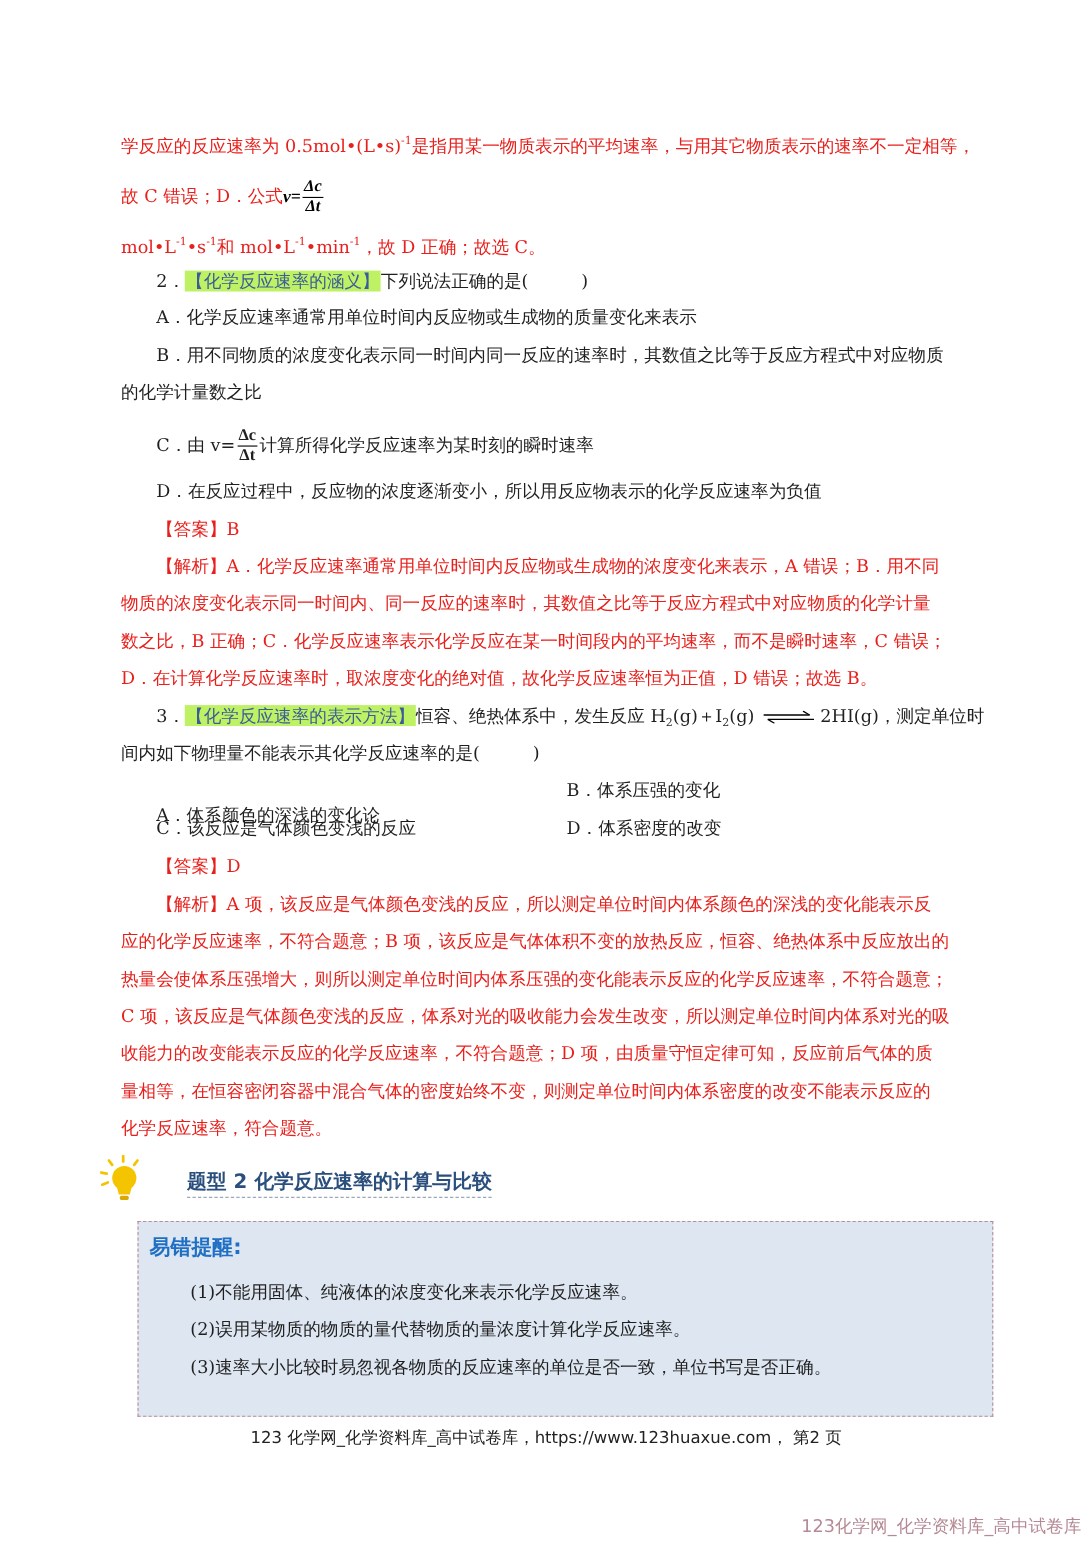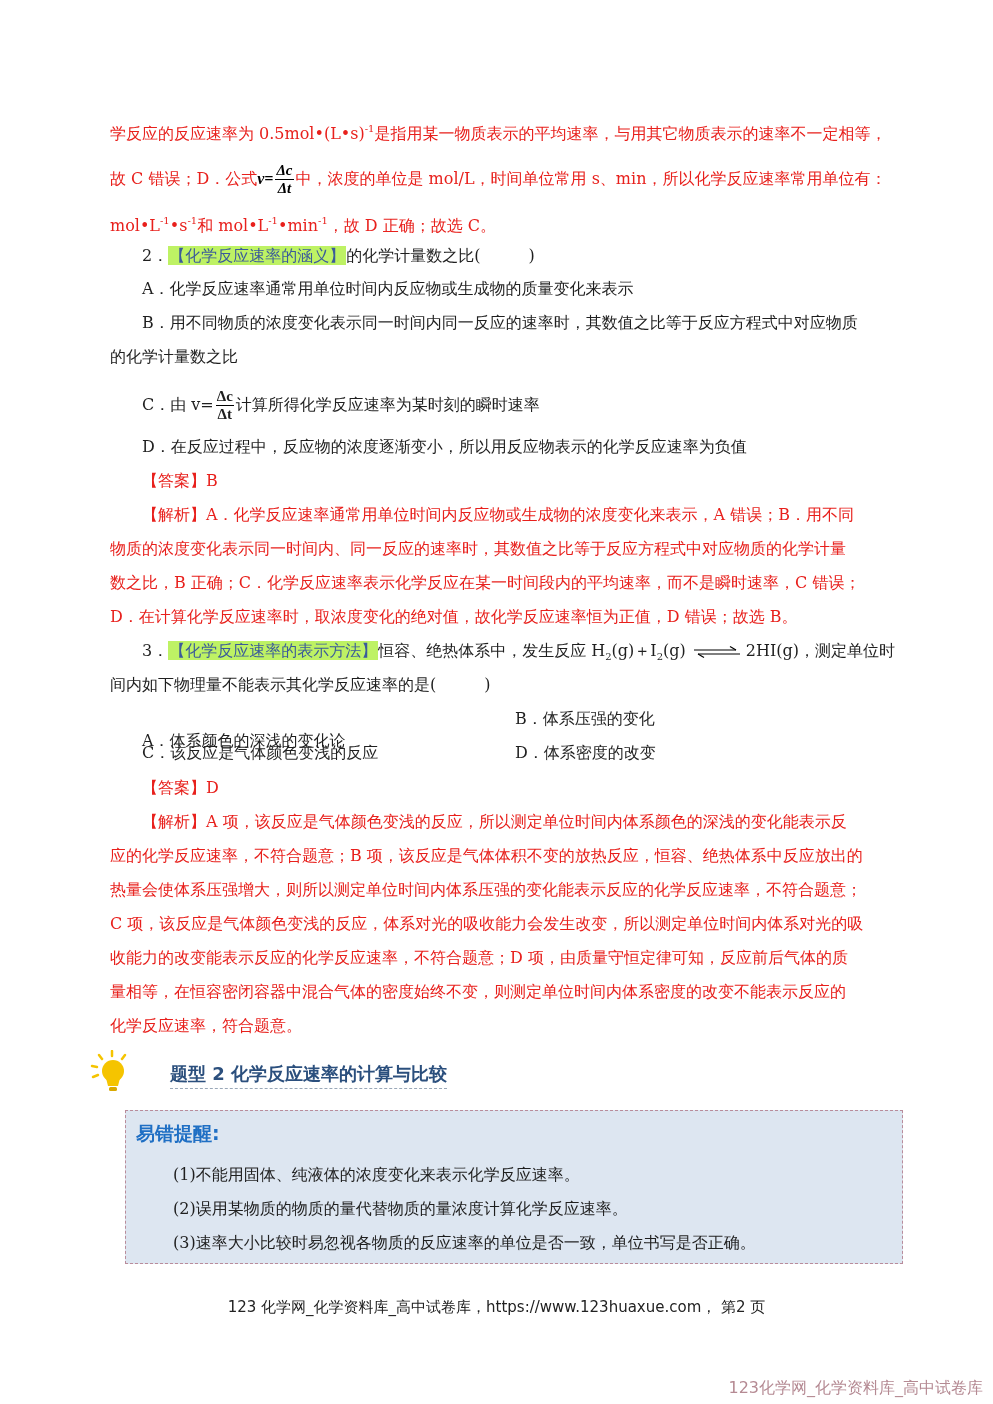--- a/index.html
+++ b/index.html
@@ -23,21 +23,21 @@
   .tag-hl { background: #bef264; color: #3b5b9a; padding: 0 1px; }
   .arrow-eq { display: inline-block; width: 46px; height: 12px; vertical-align: middle; margin: 0 6px 0 8px; }
   .heading {
     position: absolute; left: 90px; top: 1050px; height: 44px;
   }
   .heading-title {
     position: absolute; left: 48px; top: 12px; white-space: nowrap; font-family: "DejaVu Sans", sans-serif;
     font-weight: bold; font-size: 18px; color: #2b4f7d; border-bottom: 1px dashed #9aa8b8; padding-bottom: 2px; margin-left: 32px;
   }
   .tipbox {
-    position: absolute; left: 125px; top: 1110px; width: 778px; height: 154px;
+    position: absolute; left: 125px; top: 1110px; width: 778px; height: 178px;
     background: #dde6f1; border: 1.5px dashed #b98c9b; box-sizing: border-box;
   }
   .tip-title {
     position: absolute; left: 10px; top: 10px; font-family: "DejaVu Sans", sans-serif; font-weight: bold;
     font-size: 19px; color: #1f6fc4;
   }
   .tip-item { position: absolute; left: 47px; font-size: 16px; color: #1f1f1f; white-space: nowrap; }
   .footer {
     position: absolute; top: 1298px; left: 0; width: 993px; text-align: center; font-size: 15px;
     font-family: "DejaVu Sans", sans-serif; color: #222;
@@ -47,28 +47,28 @@
     font-family: "DejaVu Sans", sans-serif;
   }
 </style>
 </head>
 <body>
 
 <div class="line red" style="left:90px; top:117px;">
   <span>学反应的反应速率为 0.5mol•(L•s)</span><span class="sup">-1</span><span>是指用某一物质表示的平均速率，与用其它物质表示的速率不一定相等，</span>
 </div>
 <div class="line red" style="left:90px; top:162px;">
-  <span>故 C 错误；D．公式</span><span class="v-ital">v=</span><span class="frac ital" style="color:#000;"><span class="top">Δc</span><span class="bot">Δt</span></span><span>中，浓度的单位是 mol/L，时间单位常用 s、min，所以化学反应速率常用单位有：</span>
+  <span>故 C 错误；D．公式</span><span class="v-ital">v=</span><span class="frac ital" style="color:#000;"><span class="top">Δc</span><span class="bot">Δt</span></span>
 </div>
 <div class="line red" style="left:90px; top:209px;">
   <span>mol•L</span><span class="sup">-1</span><span>•s</span><span class="sup">-1</span><span>和 mol•L</span><span class="sup">-1</span><span>•min</span><span class="sup">-1</span><span>，故 D 正确；故选 C。</span>
 </div>
 
 <div class="line black" style="left:122px; top:244px;">
-  <span>2．</span><span class="tag-hl">【化学反应速率的涵义】</span><span>的化学计量数之比(　　　)</span>
+  <span>2．</span><span class="tag-hl">【化学反应速率的涵义】</span><span>下列说法正确的是(　　　)</span>
 </div>
 <div class="line black" style="left:122px; top:277px;">A．化学反应速率通常用单位时间内反应物或生成物的质量变化来表示</div>
 <div class="line black" style="left:122px; top:311px;">B．用不同物质的浓度变化表示同一时间内同一反应的速率时，其数值之比等于反应方程式中对应物质</div>
 <div class="line black" style="left:90px; top:345px;">的化学计量数之比</div>
 <div class="line black" style="left:122px; top:388px;">
   <span>C．由 v=</span><span class="frac"><span class="top">Δc</span><span class="bot">Δt</span></span><span>计算所得化学反应速率为某时刻的瞬时速率</span>
 </div>
 <div class="line black" style="left:122px; top:435px;">D．在反应过程中，反应物的浓度逐渐变小，所以用反应物表示的化学反应速率为负值</div>
 <div class="line red" style="left:122px; top:469px;">【答案】B</div>
 <div class="line red" style="left:122px; top:503px;">【解析】A．化学反应速率通常用单位时间内反应物或生成物的浓度变化来表示，A 错误；B．用不同</div>

